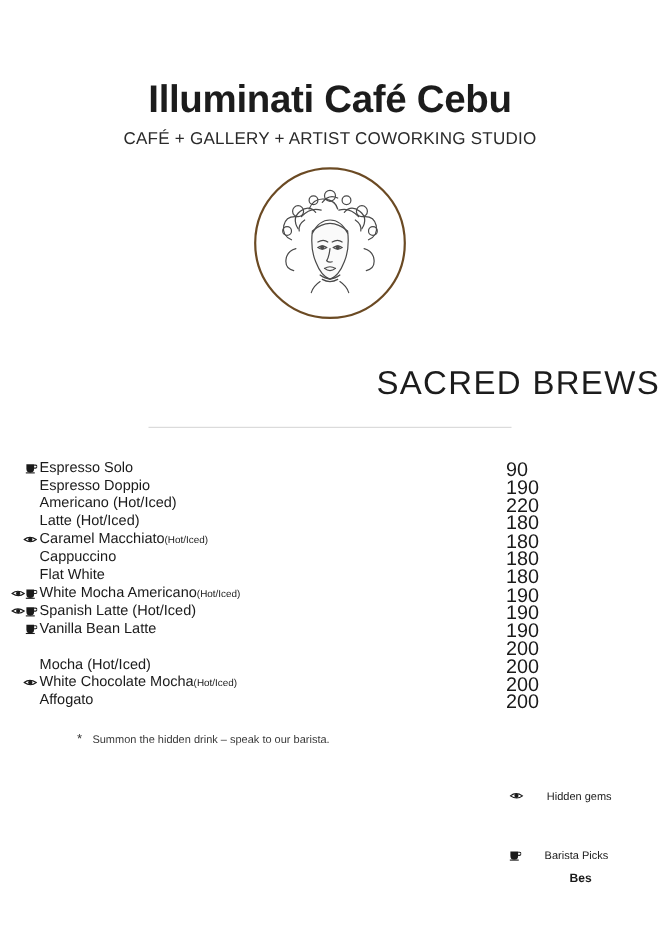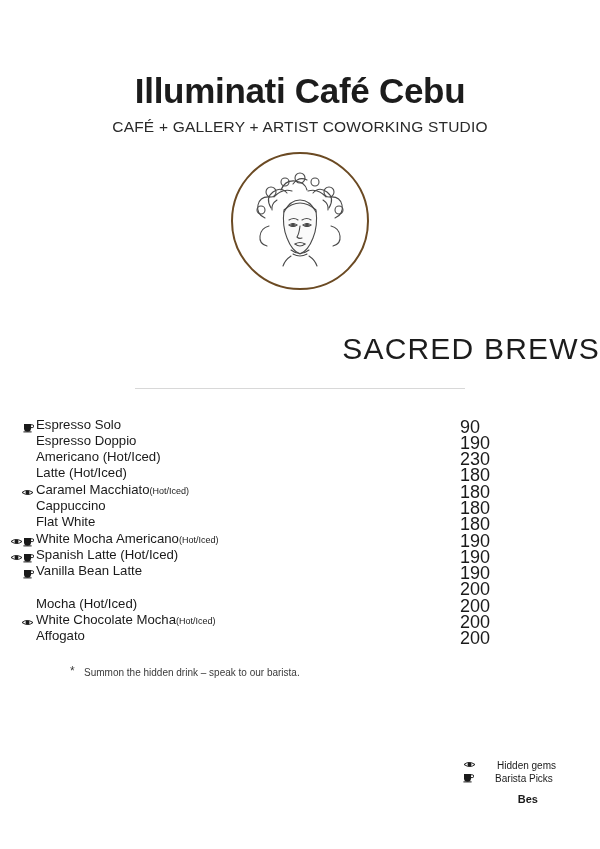--- a/index.html
+++ b/index.html
@@ -152,20 +152,21 @@
     bottom: 44px;
     text-align: left;
     font-size: 10px;
     color: #1a1a1a;
   }
   .legend-row {
     display: flex;
     align-items: center;
     gap: 21px;
     height: 13px;
+    margin-top: 41px;
   }
   .legend-label { font-size: 10px; }
   .legend-best {
     text-align: right;
     font-weight: bold;
     font-size: 11px;
     margin-top: 8px;
     padding-right: 18px;
   }
 </style>
@@ -247,21 +248,21 @@
         <span class="item-price">90</span>
       </div>
       <div class="menu-row">
         <span class="marks"></span>
         <span class="item-name">Espresso Doppio</span>
         <span class="item-price">190</span>
       </div>
       <div class="menu-row">
         <span class="marks"></span>
         <span class="item-name">Americano (Hot/Iced)</span>
-        <span class="item-price">230</span>
+        <span class="item-price">220</span>
       </div>
       <div class="menu-row">
         <span class="marks"></span>
         <span class="item-name">Latte (Hot/Iced)</span>
         <span class="item-price">180</span>
       </div>
       <div class="menu-row">
         <span class="marks"><span class="mark"><svg width="13" height="9" viewBox="0 0 13 9" aria-hidden="true">
               <path d="M1 4.5 q5 -4 11 0 q-5 4 -11 0z" fill="none" stroke="#1a1a1a" stroke-width="1"></path>
               <circle cx="6.5" cy="4.5" r="1.9" fill="#1a1a1a"></circle>

